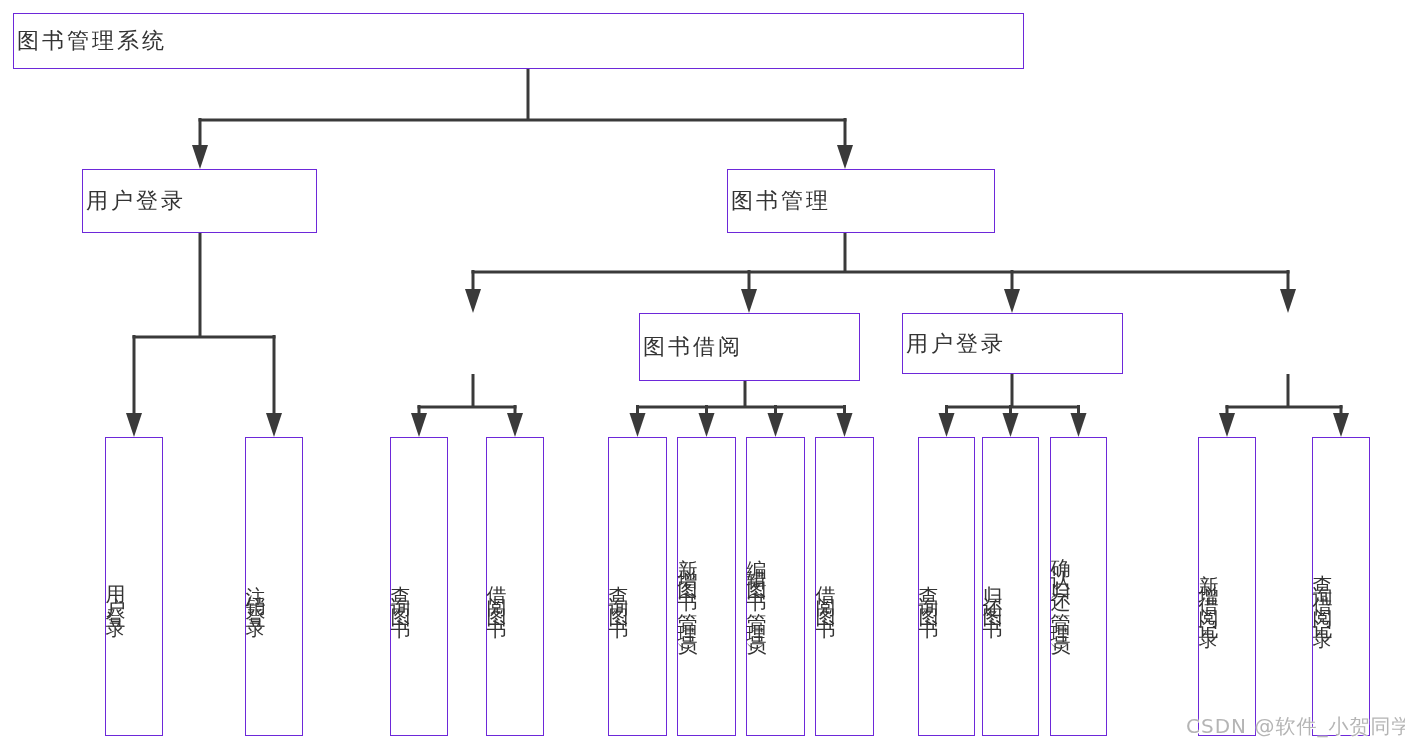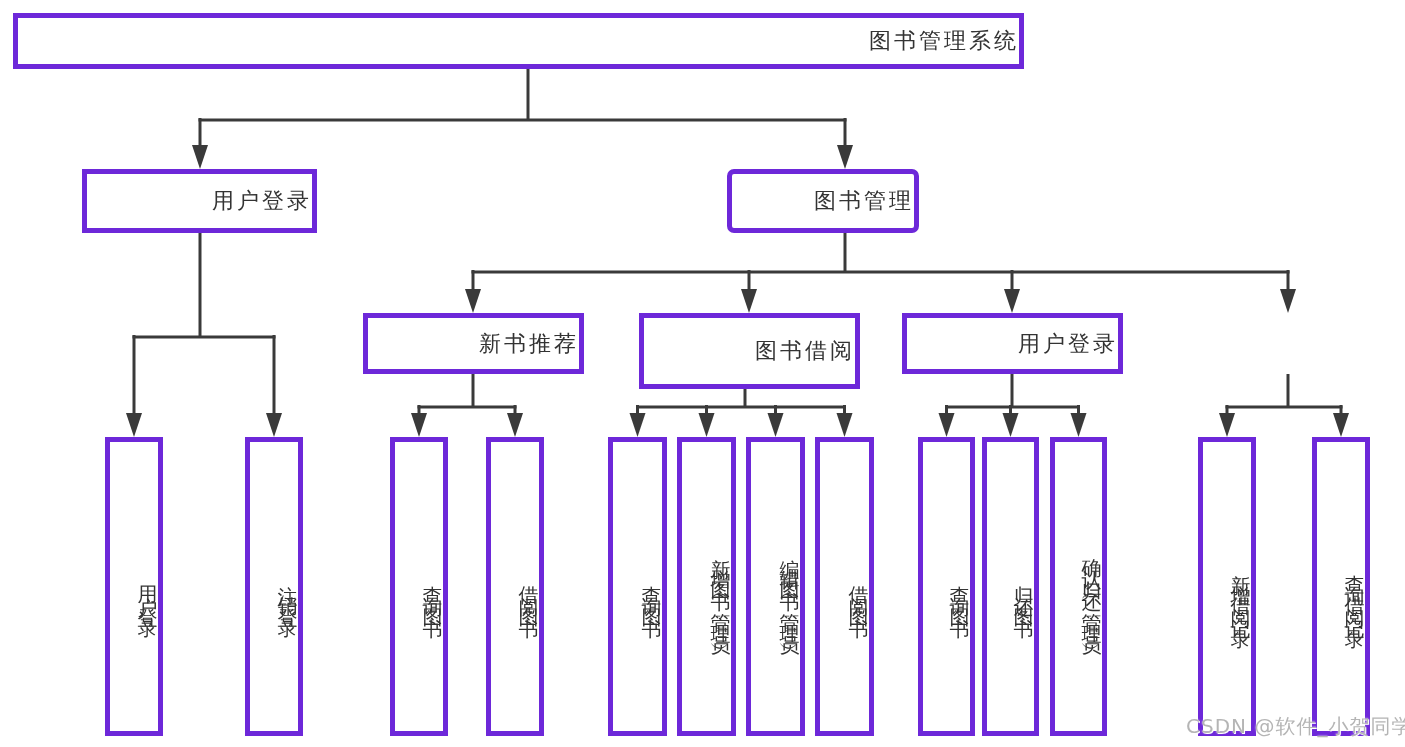--- a/index.html
+++ b/index.html
@@ -25,26 +25,26 @@
     stroke: #3a3a3a;
     stroke-width: 3;
   }
   svg.connectors polygon {
     fill: #3a3a3a;
     stroke: none;
   }
   .box {
     position: absolute;
     box-sizing: border-box;
-    border: 5px solid #6d28d9;
+    border: 1px solid #6d28d9;
     background: #ffffff;
     color: #333333;
     display: flex;
     align-items: center;
-    justify-content: flex-end;
+    justify-content: flex-start;
   }
   .h-box {
     font-size: 22px;
     letter-spacing: 3px;
     padding-left: 3px; 
     white-space: nowrap;
   }
   .v-box .v-label {
     writing-mode: vertical-rl;
     text-orientation: mixed;
@@ -148,28 +148,25 @@
     </g>
   </svg>
 
   <div class="box h-box" style="left:13px; top:13px; width:1011px; height:56px;">
     <span>图书管理系统</span>
   </div>
 
   <div class="box h-box" style="left:82px; top:169px; width:235px; height:64px;">
     <span>用户登录</span>
   </div>
-  <div class="box h-box" style="left:727px; top:169px; width:192px; height:64px;border-radius:7px;">
+  <div class="box h-box" style="left:727px; top:169px; width:268px; height:64px;">
     <span>图书管理</span>
   </div>
 
-  <div class="box h-box" style="left:363px; top:313px; width:221px; height:61px;">
-    <span>新书推荐</span>
-  </div>
-  <div class="box h-box" style="left:639px; top:313px; width:221px; height:76px;">
+  <div class="box h-box" style="left:639px; top:313px; width:221px; height:68px;">
     <span>图书借阅</span>
   </div>
   <div class="box h-box" style="left:902px; top:313px; width:221px; height:61px;">
     <span>用户登录</span>
   </div>
 
   <div class="box v-box" style="left:105px; top:437px; width:58px; height:299px;">
     <span class="v-label">用户登录</span>
   </div>
   <div class="box v-box" style="left:245px; top:437px; width:58px; height:299px;">

